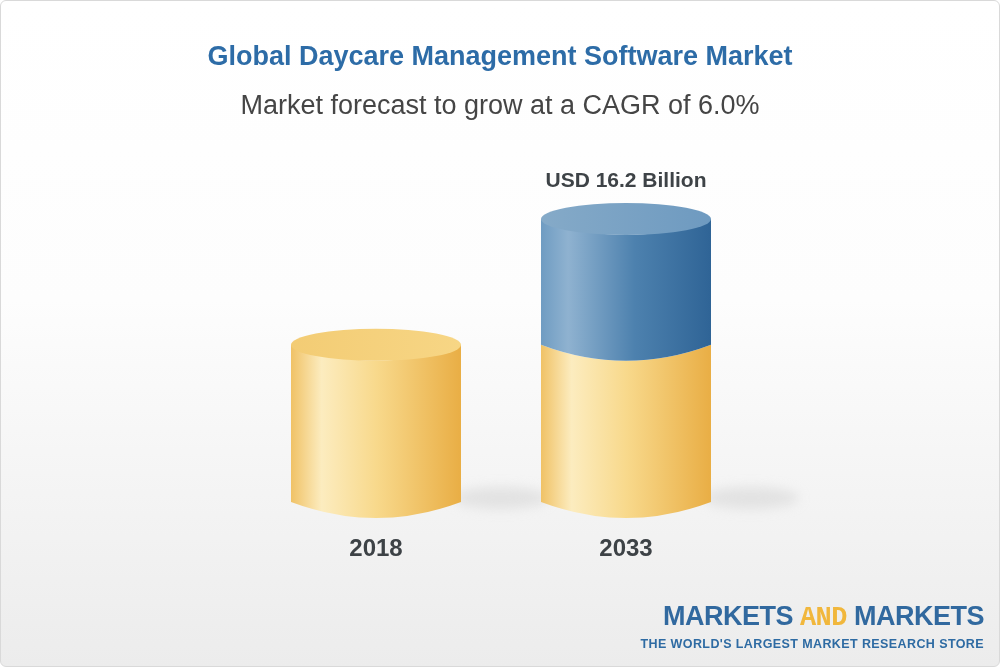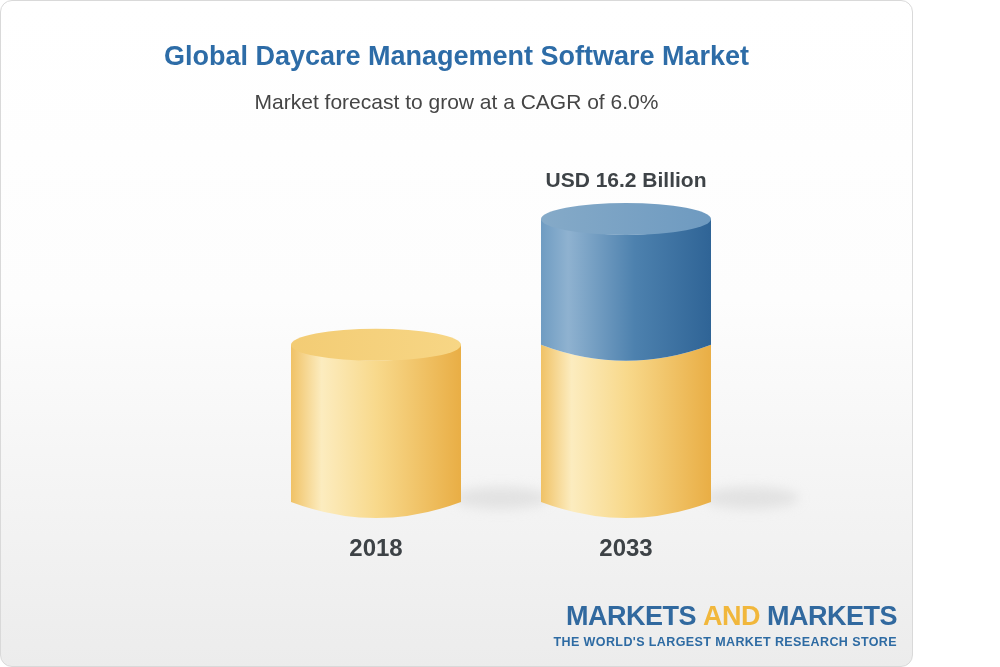--- a/index.html
+++ b/index.html
@@ -3,25 +3,25 @@
 <meta charset="utf-8">
 <style>
   html, body {
     margin: 0;
     padding: 0;
     background: #ffffff;
     font-family: "Liberation Sans", "DejaVu Sans", sans-serif;
   }
   .canvas {
     position: relative;
-    width: 913px;
+    width: 1000px;
     height: 667px;
     box-sizing: border-box;
     border: 1px solid #d9d9d9;
-    border-radius: 12px;
+    border-radius: 6px;
     overflow: hidden;
     background: linear-gradient(180deg, #ffffff 0%, #fdfdfd 45%, #ececec 100%);
   }
   .page-title {
     position: absolute;
     top: 40px;
     left: 0;
     width: 100%;
     margin: 0;
     text-align: center;
@@ -29,21 +29,21 @@
     font-weight: bold;
     color: #2d6ca7;
     letter-spacing: 0px;
   }
   .page-subtitle {
     position: absolute;
     top: 89px;
     left: 0;
     width: 100%;
     text-align: center;
-    font-size: 21px;
+    font-size: 27px;
     font-weight: 400;
     color: #454545;
   }
   #bars-svg {
     position: absolute;
     top: 0;
     left: 0;
   }
   .value-label {
     position: absolute;
@@ -82,20 +82,21 @@
     font-size: 27px;
     font-weight: bold;
     letter-spacing: -0.5px;
     color: #31699f;
     line-height: 1.1;
     white-space: nowrap;
   }
   .logo-main .logo-and {
     color: #f1b73c;
     margin: 0 7px;
+    font-family: Liberation Mono, monospace;
   }
   .logo-tagline {
     margin-top: 3px;
     font-size: 12.5px;
     font-weight: bold;
     letter-spacing: 0.4px;
     color: #2e6ba3;
     white-space: nowrap;
     margin-left: 19px;
   }

